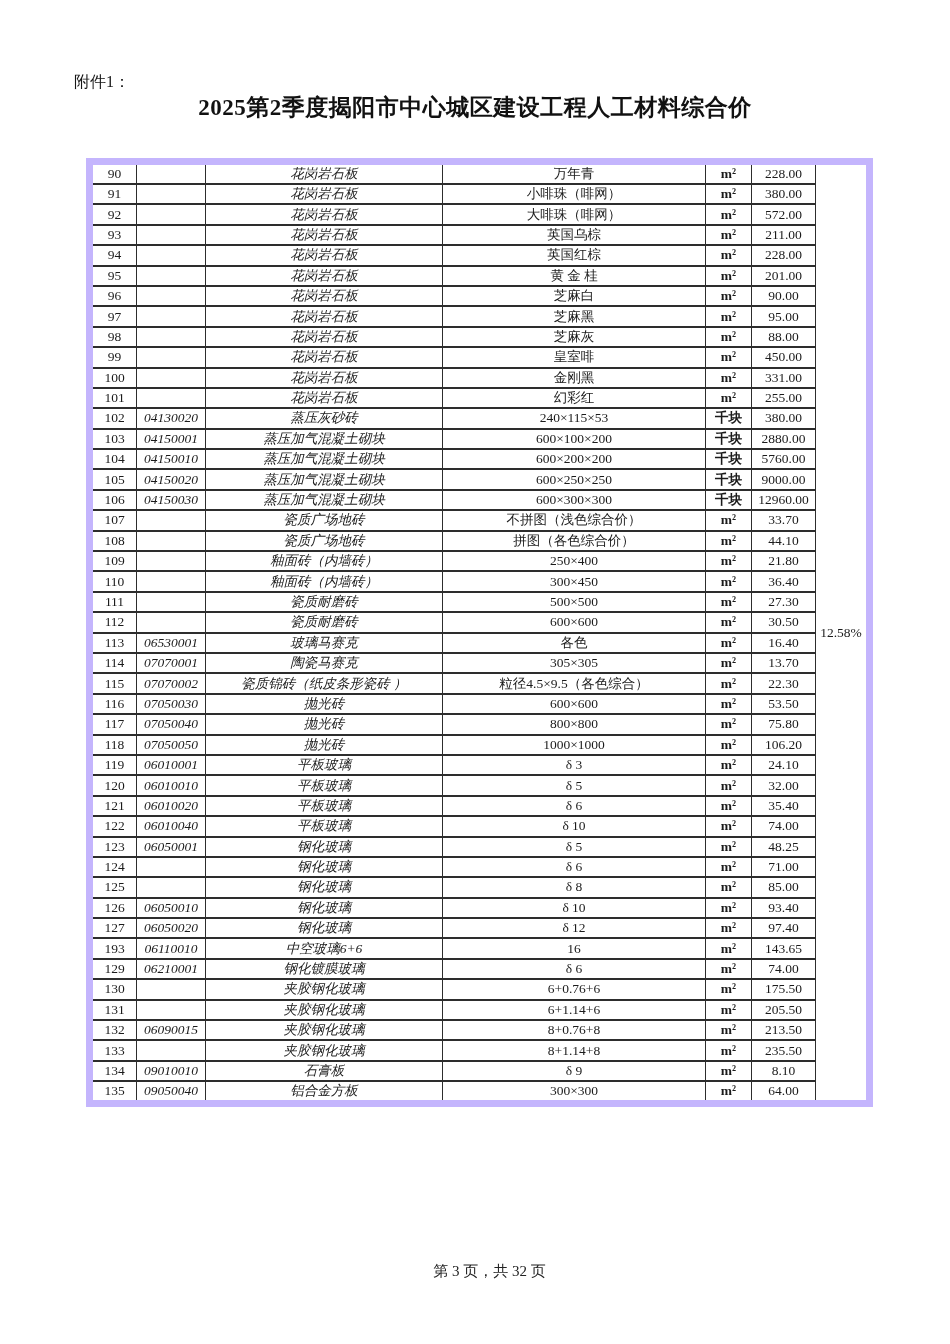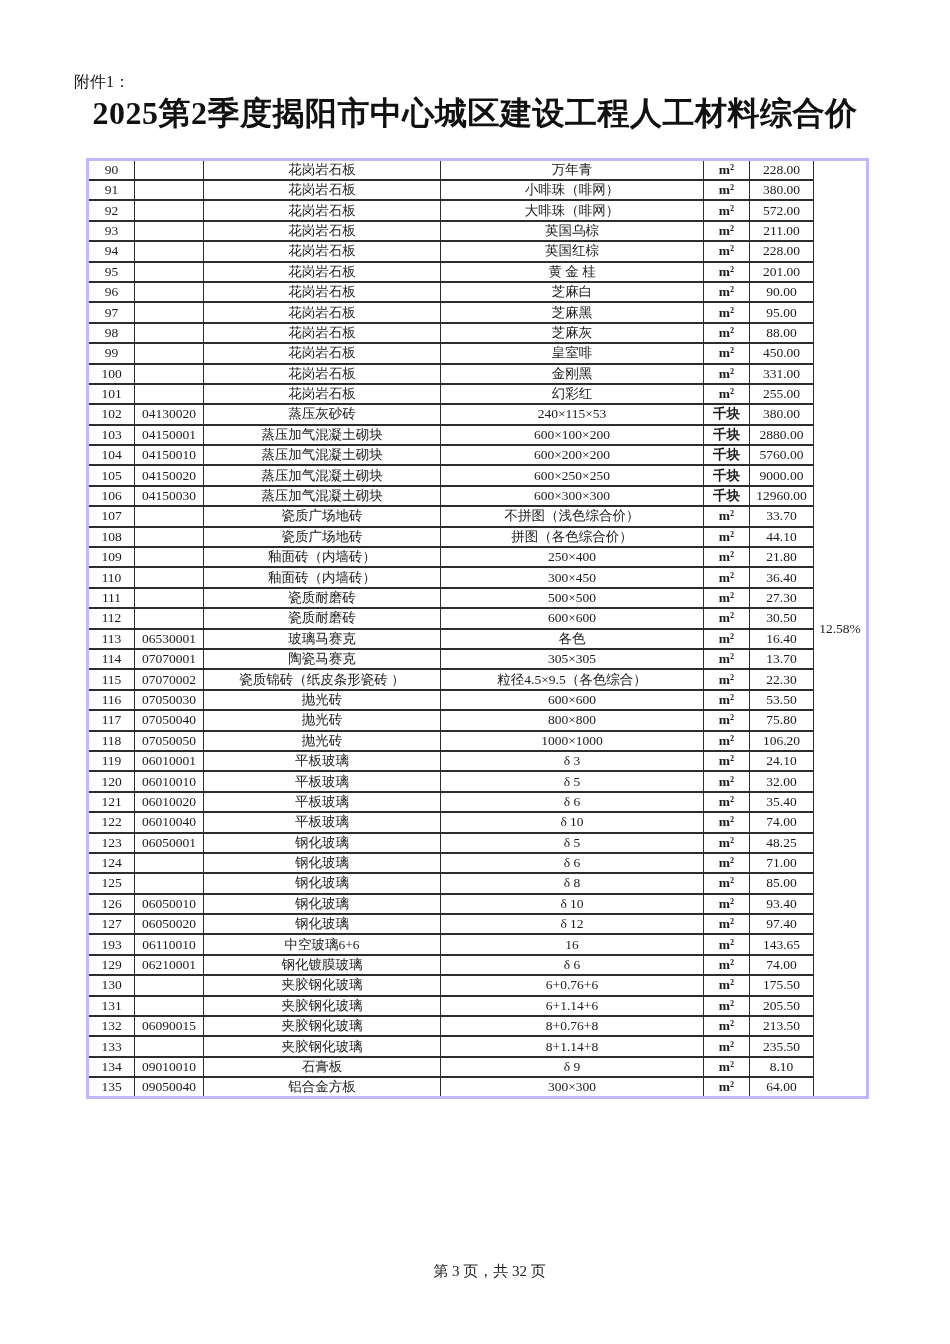--- a/index.html
+++ b/index.html
@@ -11,45 +11,45 @@
   }
   .page { position: relative; width: 950px; height: 1344px; background: #fff; overflow: hidden; }
 
   .attachment-label {
     position: absolute; left: 74px; top: 72px;
     font-size: 16px; color: #161616;
   }
   .doc-title {
     position: absolute; left: 0; right: 0; top: 92px;
     text-align: center;
-    font-size: 32px; font-weight: bold; color: #111;
+    font-size: 23px; font-weight: bold; color: #111;
     letter-spacing: 0.5px;
   }
 
   table.price-table {
     position: absolute; left: 86px; top: 158px;
     border-collapse: collapse; table-layout: fixed;
-    border: 3px solid #c4b5fd;
+    border: 7px solid #c4b5fd;
   }
   table.price-table td {
     border: 1px solid #2d2d2d;
     border-top-width: 2px;
     border-bottom-width: 2px;
     height: 20.4px;
     padding: 0 2px;
     text-align: center;
     vertical-align: middle;
     font-size: 13.5px;
     white-space: nowrap;
     overflow: hidden;
     color: #1b1b1b;
   }
   td.c-no     { width: 47px; }
-  td.c-code   { width: 69px; }
-  td.c-name   { width: 237px; }
+  td.c-code   { width: 69px; font-style: italic; }
+  td.c-name   { width: 237px; font-style: italic; }
   td.c-spec   { width: 263px; }
   td.c-unit   { width: 46px; font-size: 12.5px; font-weight: bold; }
   td.c-price  { width: 64px; }
   td.c-percent{ width: 54px; font-size: 13px; border-radius: 9px; }
 
   .page-footer {
     position: absolute; left: 0; right: 0; top: 1262px;
     text-align: center;
     font-size: 15px; color: #222; padding-left: 29px;
   }

